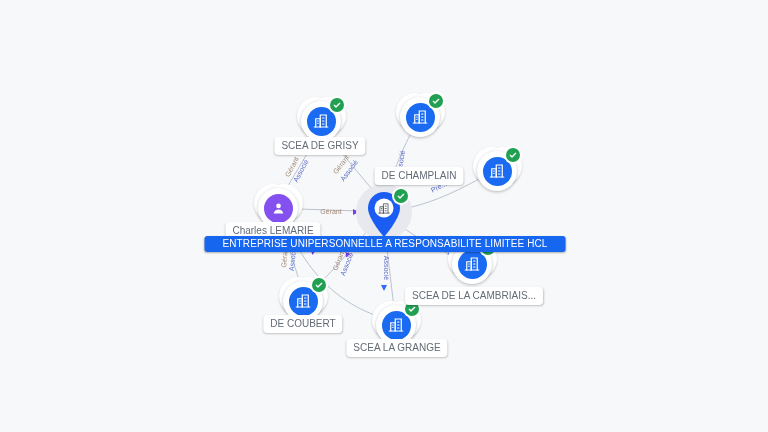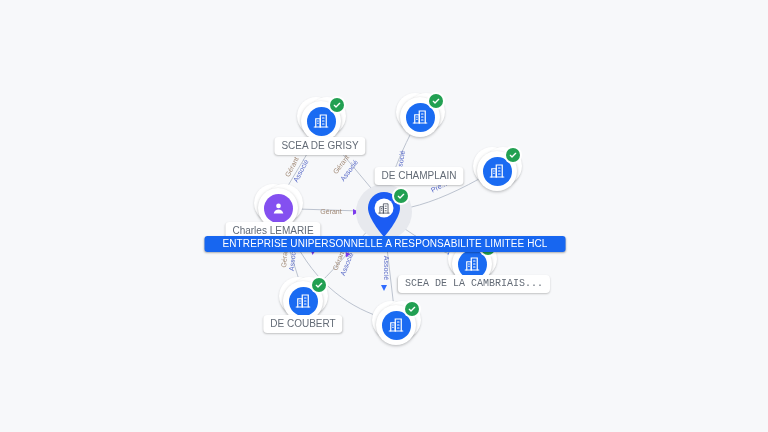--- a/index.html
+++ b/index.html
@@ -186,21 +186,21 @@
             <path d="M7.5 12h.8M7.5 15h.8M14 8h2M14 12h2M14 16h2"></path>
           </svg>
       </div>
     </div>
     <div class="badge">
       <svg width="8" height="8" viewBox="0 0 24 24" fill="none" stroke="#fff" stroke-width="4" stroke-linecap="round" stroke-linejoin="round">
           <path d="M4 13l5 5L20 7"></path>
         </svg>
     </div>
   </div>
-  <div class="nlabel" style="left:474px;top:275px;font-family:Liberation Mono, monospace;">SCEA DE LA CAMBRIAIS...</div>
+  <div class="nlabel" style="left:474px;top:287px;">SCEA DE LA CAMBRIAIS...</div>
 
   <div class="node stack" style="left:283px;top:281px;">
     <div class="circle">
       <div class="disc blue">
         <svg width="18" height="18" viewBox="0 0 24 24" fill="none" stroke="#fff" stroke-width="1.6" stroke-linecap="round">
             <path d="M3 20h18"></path>
             <path d="M5 20V9h6v11"></path>
             <path d="M11 20V4h8v16"></path>
             <path d="M7.5 12h.8M7.5 15h.8M14 8h2M14 12h2M14 16h2"></path>
           </svg>
@@ -224,14 +224,15 @@
             <path d="M7.5 12h.8M7.5 15h.8M14 8h2M14 12h2M14 16h2"></path>
           </svg>
       </div>
     </div>
     <div class="badge">
       <svg width="8" height="8" viewBox="0 0 24 24" fill="none" stroke="#fff" stroke-width="4" stroke-linecap="round" stroke-linejoin="round">
           <path d="M4 13l5 5L20 7"></path>
         </svg>
     </div>
   </div>
+  <div class="nlabel" style="left:397px;top:339px;">SCEA LA GRANGE</div>
 
 </div>
 
 </body></html>

